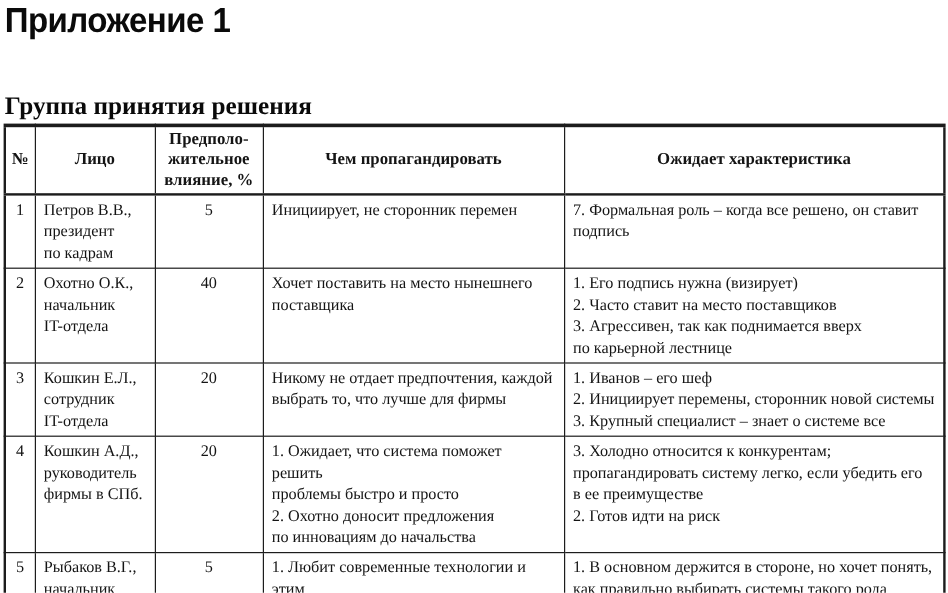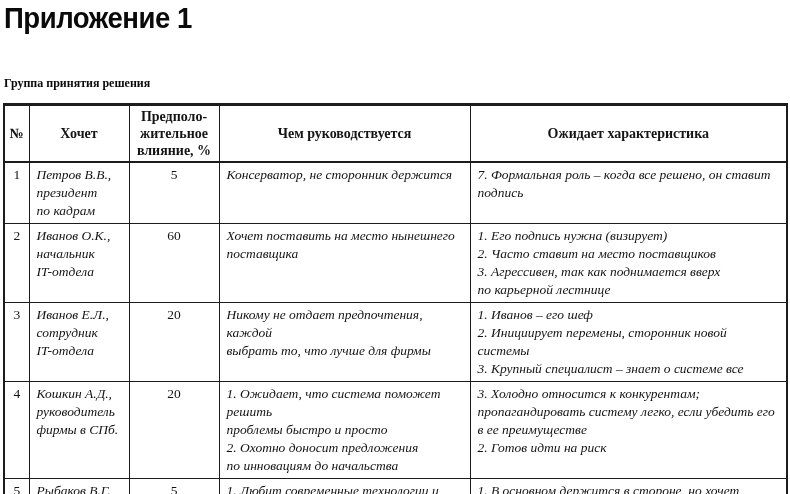--- a/index.html
+++ b/index.html
@@ -28,21 +28,21 @@
     transform: scaleX(0.95);
     transform-origin: left top;
   }
   .section-title {
     position: absolute;
     left: 4px;
     top: 76px;
     margin: 0;
     font-family: "Liberation Serif", serif;
     font-weight: 700;
-    font-size: 12px;
+    font-size: 21px;
     color: #0a0a0a;
   }
   table.doc-table {
     position: absolute;
     left: 3px;
     top: 103px;
     width: 783px;
     border-collapse: collapse;
     table-layout: fixed;
     font-size: 13.5px;
@@ -60,75 +60,75 @@
   table.doc-table thead th {
     font-weight: 700;
     text-align: center;
     vertical-align: middle;
     border-bottom-width: 2px;
     padding: 2px 4px;
     line-height: 17px;
     font-size: 14px;
   }
   td.col-num, td.col-influence { text-align: center; }
-  td.col-person, td.col-guided, td.col-char { text-align: left; font-style: italic; }
+  td.col-person, td.col-guided, td.col-char { text-align: left; }
 </style>
 </head>
 <body>
 
 <h1 class="page-title">Приложение 1</h1>
 
 <h2 class="section-title">Группа принятия решения</h2>
 
 <table class="doc-table">
   <colgroup>
     <col style="width:25px">
     <col style="width:100px">
     <col style="width:90px">
     <col style="width:251px">
     <col style="width:317px">
   </colgroup>
   <thead>
     <tr style="height:55px">
       <th>№</th>
-      <th>Хочет</th>
+      <th>Лицо</th>
       <th>Предполо-
 жительное
 влияние, %</th>
-      <th>Чем руководствуется</th>
+      <th>Чем пропагандировать</th>
       <th>Ожидает характеристика</th>
     </tr>
   </thead>
   <tbody>
     <tr style="height:53px">
       <td class="col-num">1</td>
       <td class="col-person">Петров В.В.,
 президент
 по кадрам</td>
       <td class="col-influence">5</td>
-      <td class="col-guided">Консерватор, не сторонник держится</td>
+      <td class="col-guided">Инициирует, не сторонник перемен</td>
       <td class="col-char">7. Формальная роль – когда все решено, он ставит
 подпись</td>
     </tr>
     <tr style="height:59px">
       <td class="col-num">2</td>
-      <td class="col-person">Иванов О.К.,
+      <td class="col-person">Охотно О.К.,
 начальник
 IT-отдела</td>
-      <td class="col-influence">60</td>
+      <td class="col-influence">40</td>
       <td class="col-guided">Хочет поставить на место нынешнего
 поставщика</td>
       <td class="col-char">1. Его подпись нужна (визирует)
 2. Часто ставит на место поставщиков
 3. Агрессивен, так как поднимается вверх
 по карьерной лестнице</td>
     </tr>
     <tr style="height:54px">
       <td class="col-num">3</td>
-      <td class="col-person">Иванов Е.Л.,
+      <td class="col-person">Кошкин Е.Л.,
 сотрудник
 IT-отдела</td>
       <td class="col-influence">20</td>
       <td class="col-guided">Никому не отдает предпочтения, каждой
 выбрать то, что лучше для фирмы</td>
       <td class="col-char">1. Иванов – его шеф
 2. Инициирует перемены, сторонник новой системы
 3. Крупный специалист – знает о системе все</td>
     </tr>
     <tr style="height:66px">

